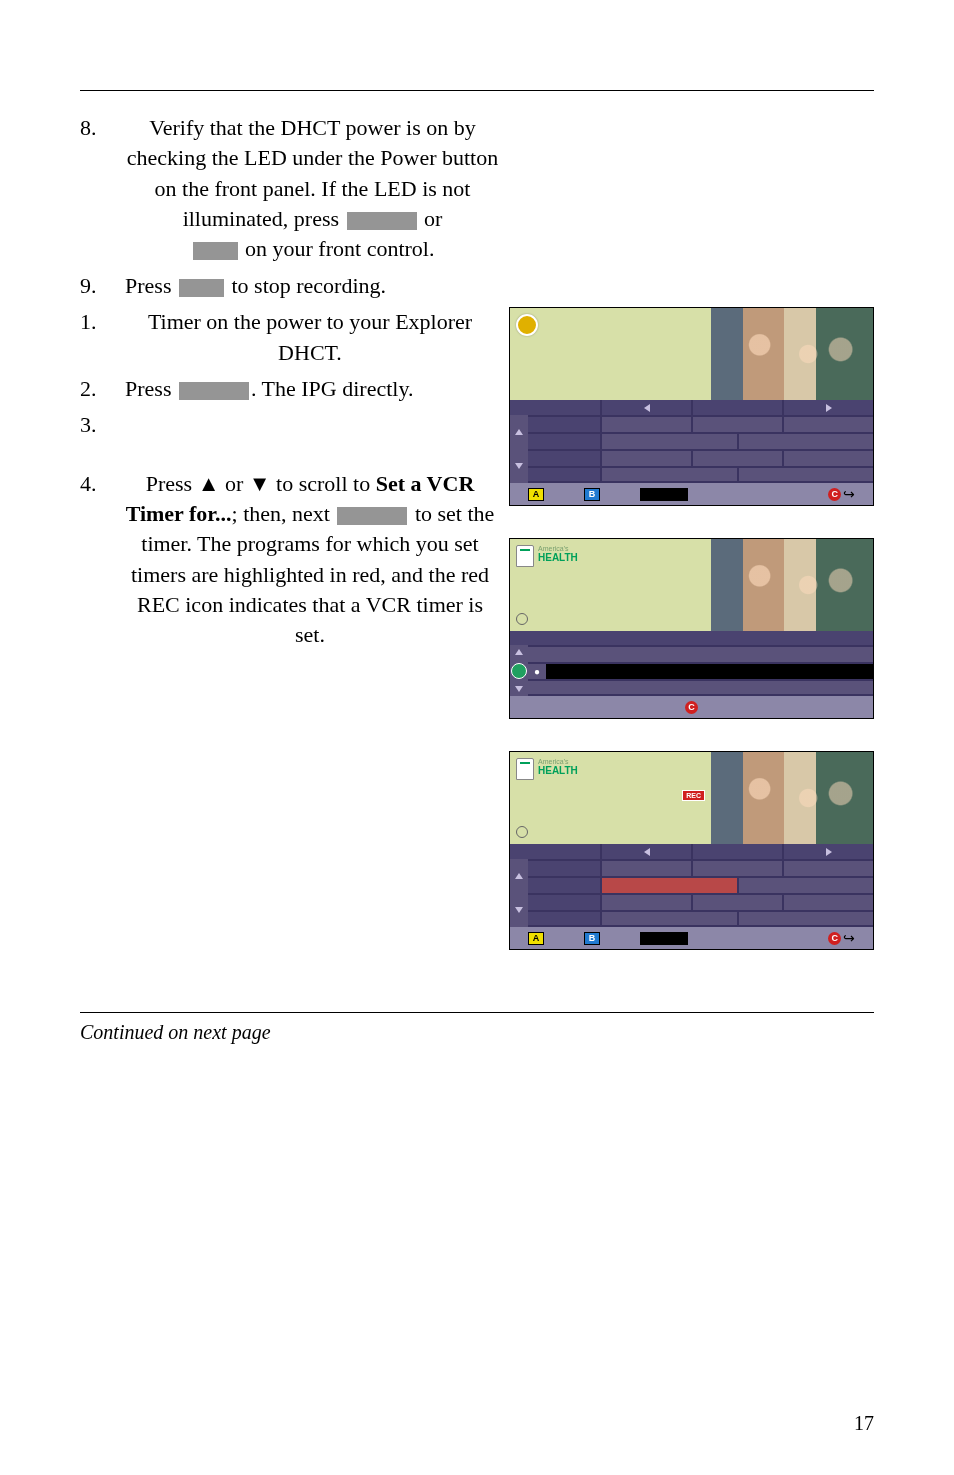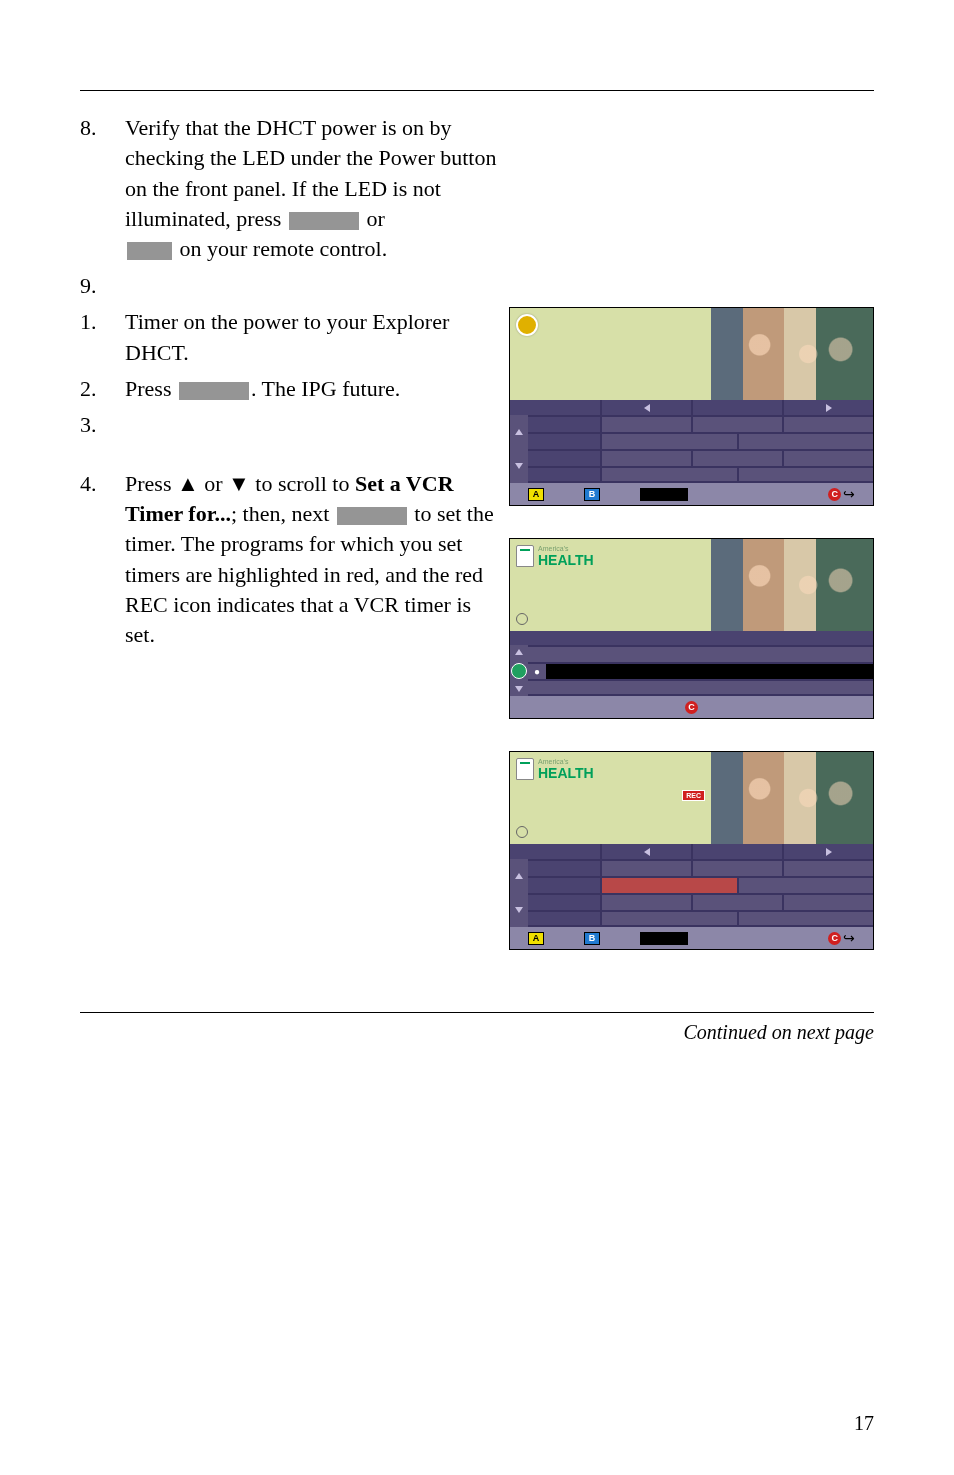--- a/index.html
+++ b/index.html
@@ -19,43 +19,43 @@
     border-top: 1.5px solid #000;
     margin-bottom: 22px;
   }
   hr.bottom-rule {
     border: none;
     border-top: 1px solid #000;
     margin-top: 30px;
   }
   .list-row { display: flex; margin-bottom: 6px; }
   .num { width: 45px; flex-shrink: 0; font-size: 22px; line-height: 1.38; }
-  .text { font-size: 22px; line-height: 1.38; }
+  .text { font-size: 22px; line-height: 1.38; text-align: center; }
   .gray-btn { display:inline-block; width:70px; height:18px; background:#959595; vertical-align:middle; margin:0 2px; }
   .gray-btn.sm { width:45px; height:18px; }
   .paragraph { font-size: 22px; line-height: 1.4; margin: 44px 0 20px 0; }
   .two-col { display: flex; }
   .left-col { width: 415px; flex-shrink:0; }
   .right-col { flex:1; padding-left: 14px; }
-  .continued { font-style: italic; text-align: right; font-size:20px; margin-top:8px; }
+  .continued { font-style: italic; font-size:20px; margin-top:8px; }
   .page-num { position:absolute; bottom:40px; right:80px; font-size:20px; }
 
   
   .ipg {
     width: 365px;
     border: 1px solid #000;
     margin-bottom: 32px;
     background:#5a527a;
     font-family: Arial, sans-serif;
     font-size: 8px;
   }
   .ipg-top { display:flex; height:92px; background:#d7e0a8; }
   .ipg-top-left { flex:1; padding:6px; position:relative; }
   .ipg-top-left.withtext { display:flex; flex-direction:column; }
-  .health-logo { font-size:14px; color:#00a05a; font-weight:bold; }
+  .health-logo { font-size:10px; color:#00a05a; font-weight:bold; }
   .ipg-preview {
     width:162px;
     background: linear-gradient(90deg,#5b6b7b 0 20%,#c09a7a 20% 45%,#d8c8a8 45% 65%,#4a6a5a 65% 100%);
     position:relative;
   }
   .ipg-preview::after{
     content:""; position:absolute; inset:0;
     background: radial-gradient(circle at 30% 40%, rgba(255,220,190,.6) 0 8%, transparent 9%),
                 radial-gradient(circle at 60% 50%, rgba(255,220,190,.5) 0 8%, transparent 9%),
                 radial-gradient(circle at 80% 45%, rgba(255,220,190,.5) 0 8%, transparent 9%);
@@ -105,39 +105,42 @@
 </head>
 <body>
 
 <div class="page">
   <hr class="top-rule">
 
   <div style="width:420px;">
     <div class="list-row">
       <div class="num">8.</div>
       <div class="text">
-        <span>Verify that the DHCT power is on by checking the LED under the Power button on the front panel. If the LED is not illuminated, press </span><span class="gray-btn"></span><span> or </span><br><span class="gray-btn sm"></span><span> on your remote control.</span>
+        <span>Verify that the DHCT power is on by checking the LED under the Power button on the front panel. If the LED is not illuminated, press </span><span class="gray-btn"></span><span> or </span><br><span class="gray-btn sm"></span><span> on your front control.</span>
       </div>
     </div>
     <div class="list-row">
       <div class="num">9.</div>
+      <div class="text">
+        <span>Press </span><span class="gray-btn sm"></span><span> to stop recording.</span>
+      </div>
     </div>
   </div>
 
 
   <div class="two-col">
     <div class="left-col">
       <div class="list-row">
         <div class="num">1.</div>
         <div class="text">Timer on the power to your Explorer DHCT.</div>
       </div>
       <div class="list-row">
         <div class="num">2.</div>
         <div class="text">
-          <span>Press </span><span class="gray-btn"></span><span>. The IPG future.</span>
+          <span>Press </span><span class="gray-btn"></span><span>. The IPG directly.</span>
         </div>
       </div>
       <div class="list-row">
         <div class="num">3.</div>
       </div>
       <div style="height:22px;"></div>
       <div class="list-row">
         <div class="num">4.</div>
         <div class="text">
           <span>Press ▲ or ▼ to scroll to </span><b>Set a VCR Timer for...</b><span>; then, next </span><span class="gray-btn"></span><span> to set the timer. The programs for which you set timers are highlighted in red, and the red REC icon indicates that a VCR timer is set.</span>

